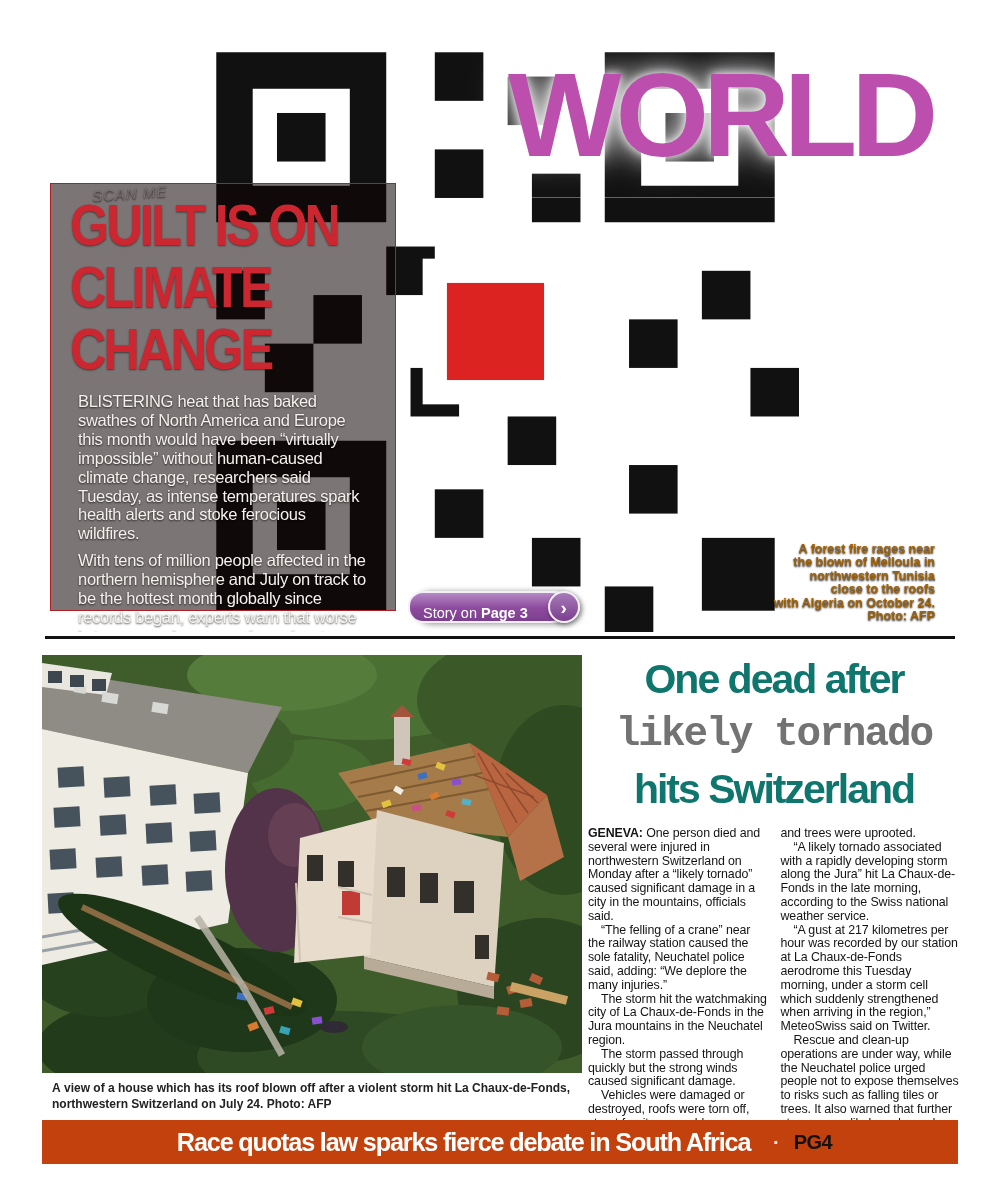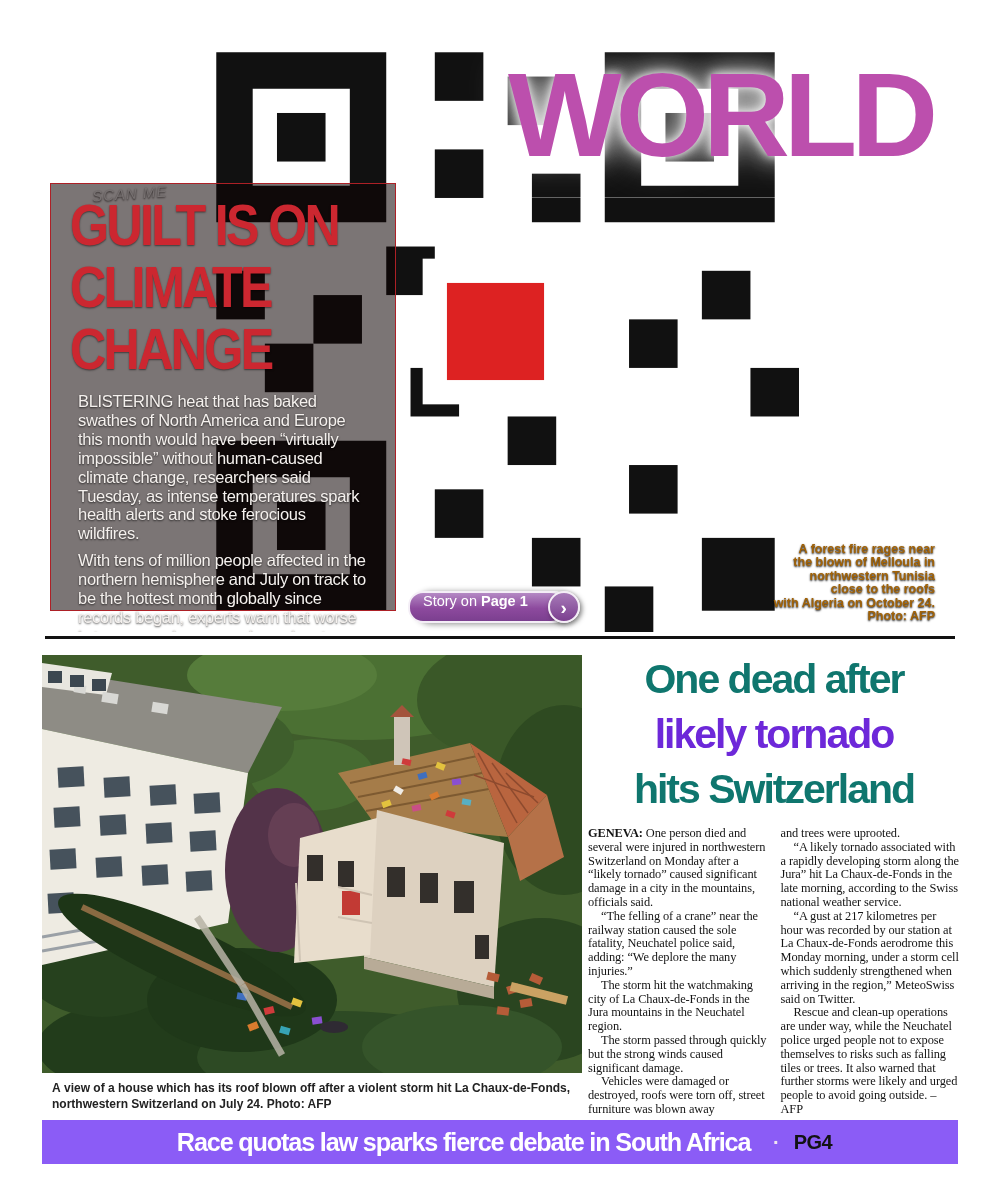--- a/index.html
+++ b/index.html
@@ -38,21 +38,21 @@
              background:rgba(14,4,4,.55);border:1px solid #ad2026;padding:10px 19px;}
   .guilt-headline{font-weight:bold;color:#cc2730;font-size:57px;line-height:62px;letter-spacing:-3px;
                   transform:scaleX(.88);transform-origin:left top;white-space:nowrap;
                   text-shadow:0 1px 2px rgba(0,0,0,.5);}
   .guilt-body{margin-top:12px;color:#f5f1ee;font-size:16.5px;line-height:18.9px;letter-spacing:-0.3px;
               text-shadow:0 1px 2px rgba(0,0,0,.7);}
   .guilt-body p{margin:8px;}
 
   .cta-pill{position:absolute;left:366px;top:566px;height:28px;border-radius:15px;
             background:linear-gradient(180deg,#b489c4 0%,#8d4a9e 55%,#7b3f8f 100%);
-            border:2px solid #f4eef6;display:flex;align-items:flex-start;padding:0 36px 0 13px;
+            border:2px solid #f4eef6;display:flex;align-items:flex-end;padding:0 36px 0 13px;
             color:#fff;font-size:14.5px;white-space:nowrap;cursor:pointer;
             box-shadow:4px 0 0 rgba(255,255,255,.85),8px 1px 6px rgba(0,0,0,.45);}
   .cta-pill b{margin-left:4px;}
   .cta-circle{position:absolute;right:-16px;top:-2px;width:28px;height:28px;border-radius:50%;
               background:linear-gradient(180deg,#a77ab8,#7b3f8f);border:2px solid #f4eef6;
               display:flex;align-items:center;justify-content:center;color:#fff;font-size:19px;
               font-weight:bold;line-height:1;box-shadow:2px 2px 5px rgba(0,0,0,.5);}
 
   .fire-caption{position:absolute;right:8px;top:518px;width:175px;text-align:right;color:#a16207;
                 font-weight:bold;font-size:12.5px;line-height:13.4px;text-shadow:0 1px 2px #000;}
@@ -63,29 +63,29 @@
   
   .tornado-photo{position:absolute;left:42px;top:655px;width:540px;height:418px;overflow:hidden;background:#3f5c2b;}
   .tornado-photo svg{position:absolute;left:0;top:0;width:100%;height:100%;}
   .tornado-caption{position:absolute;left:52px;top:1080px;width:542px;font-size:12px;line-height:16px;
                    color:#222;font-weight:bold;}
 
   
   .story2{position:absolute;left:588px;top:652px;width:372px;}
   .s2-headline{text-align:center;font-weight:bold;font-size:41px;line-height:55px;letter-spacing:-2px;}
   .s2-l1,.s2-l3{color:#0f766e;}
-  .s2-l2{color:#6d28d9;}
-  .cols{display:flex;gap:13px;margin-top:10px;font-family:Liberation Serif, serif;}
+  .s2-l2{color:#737373;font-family:Liberation Mono, monospace;}
+  .cols{display:flex;gap:13px;margin-top:10px;}
   .col{width:180px;font-size:12.4px;line-height:13.8px;color:#141414;letter-spacing:-0.1px;}
   .col p{margin:0;}
   .col p.ind{text-indent:13px;}
   .dateline{font-weight:bold;}
 
   
-  .banner{position:absolute;left:42px;top:1120px;width:916px;height:44px;background:#8b5cf6;
+  .banner{position:absolute;left:42px;top:1120px;width:916px;height:44px;background:#c2410c;
           display:flex;align-items:center;justify-content:center;gap:14px;cursor:pointer;}
   .banner-text{color:#fff;font-weight:bold;font-size:26px;letter-spacing:-1.2px;transform:scaleX(.97);white-space:nowrap;}
   .banner-dot{color:#f0e6ef;font-size:20px;font-weight:bold;}
   .banner-pg{color:#121212;font-weight:bold;font-size:20px;letter-spacing:-0.5px;}
 </style>
 </head>
 <body>
 
 <div class="page">
 
@@ -219,21 +219,21 @@
         <div>CHANGE</div>
       </div>
       <div class="guilt-body">
         <p>BLISTERING heat that has baked swathes of North America and Europe this month would have been “virtually impossible” without human-caused climate change, researchers said Tuesday, as intense temperatures spark health alerts and stoke ferocious wildfires.</p>
         <p>With tens of million people affected in the northern hemisphere and July on track to be the hottest month globally since records began, experts warn that worse is to come unless we reduce planet-heating emissions.</p>
       </div>
     </div>
 
     <div class="cta-pill">
       <span>Story on</span>
-      <b>Page 1</b>
+      <b>Page 3</b>
       <span class="cta-circle">›</span>
     </div>
 
     <div class="fire-caption">
       <div>A forest fire rages near</div>
       <div>the blown of Melloula in</div>
       <div>northwestern Tunisia</div>
       <div>close to the roofs</div>
       <div>with Algeria on October 24.</div>
       <div>Photo: AFP</div>
@@ -385,21 +385,21 @@
       <div class="col">
         <p><b class="dateline">GENEVA: </b><span>One person died and several were injured in northwestern Switzerland on Monday after a “likely tornado” caused significant damage in a city in the mountains, officials said.</span></p>
         <p class="ind">“The felling of a crane” near the railway station caused the sole fatality, Neuchatel police said, adding: “We deplore the many injuries.”</p>
         <p class="ind">The storm hit the watchmaking city of La Chaux-de-Fonds in the Jura mountains in the Neuchatel region.</p>
         <p class="ind">The storm passed through quickly but the strong winds caused significant damage.</p>
         <p class="ind">Vehicles were damaged or destroyed, roofs were torn off, street furniture was blown away</p>
       </div>
       <div class="col">
         <p>and trees were uprooted.</p>
         <p class="ind">“A likely tornado associated with a rapidly developing storm along the Jura” hit La Chaux-de-Fonds in the late morning, according to the Swiss national weather service.</p>
-        <p class="ind">“A gust at 217 kilometres per hour was recorded by our station at La Chaux-de-Fonds aerodrome this Monday morning, under a storm cell which suddenly strengthened when arriving in the region,” MeteoSwiss said on Twitter.</p>
+        <p class="ind">“A gust at 217 kilometres per hour was recorded by our station at La Chaux-de-Fonds aerodrome this Tuesday morning, under a storm cell which suddenly strengthened when arriving in the region,” MeteoSwiss said on Twitter.</p>
         <p class="ind">Rescue and clean-up operations are under way, while the Neuchatel police urged people not to expose themselves to risks such as falling tiles or trees. It also warned that further storms were likely and urged people to avoid going outside. – AFP</p>
       </div>
     </div>
   </div>
 
   <div class="banner">
     <span class="banner-text">Race quotas law sparks fierce debate in South Africa</span>
     <span class="banner-dot">·</span>
     <span class="banner-pg">PG4</span>
   </div>

